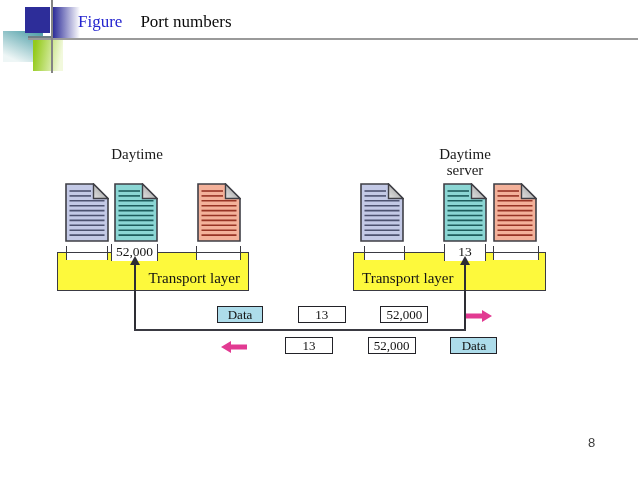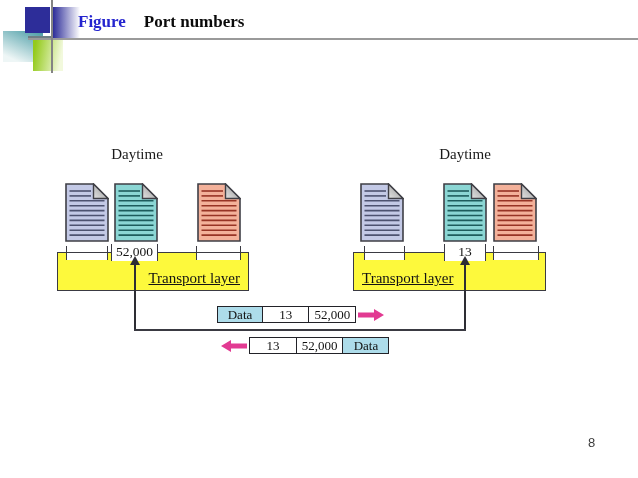--- a/index.html
+++ b/index.html
@@ -13,48 +13,48 @@
   .deco-navy{left:25px;top:7px;width:25px;height:26px;background:#2d2d99;}
   .deco-teal{left:3px;top:31px;width:40px;height:31px;
     background:linear-gradient(205deg,#4f9fa8 5%,#eef6f6 85%);}
   .deco-green{left:33px;top:38px;width:30px;height:33px;
     background:linear-gradient(100deg,#94ca1c 10%,#f2f9dd 88%);}
   .deco-band{left:53px;top:7px;width:27px;height:31px;
     background:linear-gradient(to right,#2d2d99,#ffffff);}
   .deco-vline{left:51px;top:0;width:2px;height:73px;background:#848484;}
   .deco-hline{left:28px;top:38px;width:610px;height:2px;background:#9a9a9a;}
   .deco-dash{left:28px;top:36px;width:24px;height:4px;background:#6f7f85;}
-  .title-row{left:78px;top:12px;font-size:17px;font-weight:bold;white-space:nowrap;}
+  .title-row{left:78px;top:12px;font-size:17px;font-weight:normal;white-space:nowrap;}
   .title-fig{color:#2525cf;}
   .title-txt{color:#0a0a0a;margin-left:18px;}
 
   
   .host-label{width:84px;text-align:center;font-size:15px;line-height:16px;color:#1a1a1a;}
 
   
   .doc{width:44px;height:59px;}
 
   
   .tbox{height:39px;border:1.6px solid #3a3a42;box-sizing:border-box;background:#fdf93c;}
-  .tbox-label{position:absolute;bottom:3px;font-size:15px;color:#141414;white-space:nowrap;text-decoration:underline;}
+  .tbox-label{position:absolute;bottom:3px;font-size:15px;color:#141414;white-space:nowrap;}
   .slot{background:linear-gradient(to bottom,#ffffff 0 5.5px,#3a3a42 5.5px 7.2px,#ffffff 7.2px);
     border-left:1.6px solid #3a3a42;border-right:1.6px solid #3a3a42;
     top:246px;height:14px;box-sizing:border-box;}
   .slot-mid{background:#ffffff;border-left:1.6px solid #3a3a42;border-right:1.6px solid #3a3a42;
     top:244px;height:17px;box-sizing:border-box;text-align:center;
     font-size:13.5px;line-height:16px;color:#141414;}
 
   
   .vshaft{width:1.8px;background:#2e2e34;}
   .vhead{width:0;height:0;border-left:5px solid transparent;border-right:5px solid transparent;
     border-bottom:9px solid #2e2e34;}
   .hline{height:1.8px;background:#3a3a42;}
 
   
-  .pk-row{display:flex;align-items:center;}
+  .pk-row{display:flex;align-items:flex-end;gap:36px;}
   .pk-cell{height:17px;box-sizing:border-box;border:1.3px solid #222228;
     display:flex;align-items:center;justify-content:center;
     font-size:13px;background:#fff;}
   .pk-cell + .pk-cell{margin-left:-1.3px;}
   .pk-data{background:#addcea;}
 
   
   .page-num{left:588px;top:435px;font-family:"Liberation Sans","DejaVu Sans",sans-serif;
     font-size:13px;color:#3c3c3c;}
 </style>
@@ -137,20 +137,21 @@
   </div>
   <div class="abs slot" style="left:66px;width:42px;"></div>
   <div class="abs slot-mid" style="left:111px;width:47px;">52,000</div>
   <div class="abs slot" style="left:196px;width:45px;"></div>
 
   <div class="abs vhead" style="left:130px;top:256px;"></div>
   <div class="abs vshaft" style="left:134.2px;top:264px;height:66px;"></div>
 
   <div class="abs host-label" style="left:423px;top:146px;">
     <span style="display:block">Daytime</span>
+    <span style="display:block">server</span>
   </div>
 
   <div class="abs doc" style="left:360px;top:183px;"><svg width="44" height="59" viewBox="0 0 44 59">
     <polygon points="1,1 28.5,1 43,15.5 43,58 1,58" fill="#c3c9e6" stroke="#3f3f46" stroke-width="1.6"></polygon>
     <line x1="4.5" y1="8" x2="26" y2="8" stroke="#4d5270" stroke-width="1.6"></line>
         <line x1="4.5" y1="12.9" x2="26" y2="12.9" stroke="#4d5270" stroke-width="1.6"></line>
         <line x1="4.5" y1="17.8" x2="39.5" y2="17.8" stroke="#4d5270" stroke-width="1.6"></line>
         <line x1="4.5" y1="22.700000000000003" x2="39.5" y2="22.700000000000003" stroke="#4d5270" stroke-width="1.6"></line>
         <line x1="4.5" y1="27.6" x2="39.5" y2="27.6" stroke="#4d5270" stroke-width="1.6"></line>
         <line x1="4.5" y1="32.5" x2="39.5" y2="32.5" stroke="#4d5270" stroke-width="1.6"></line>

